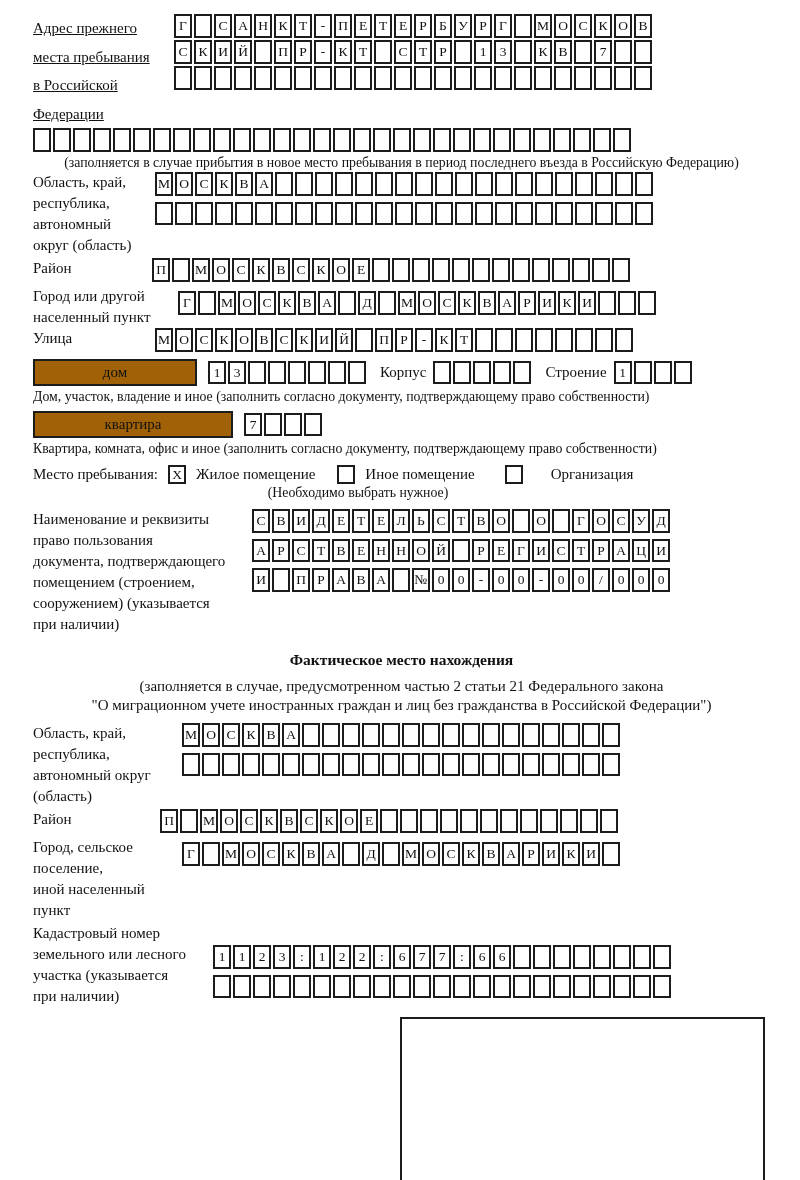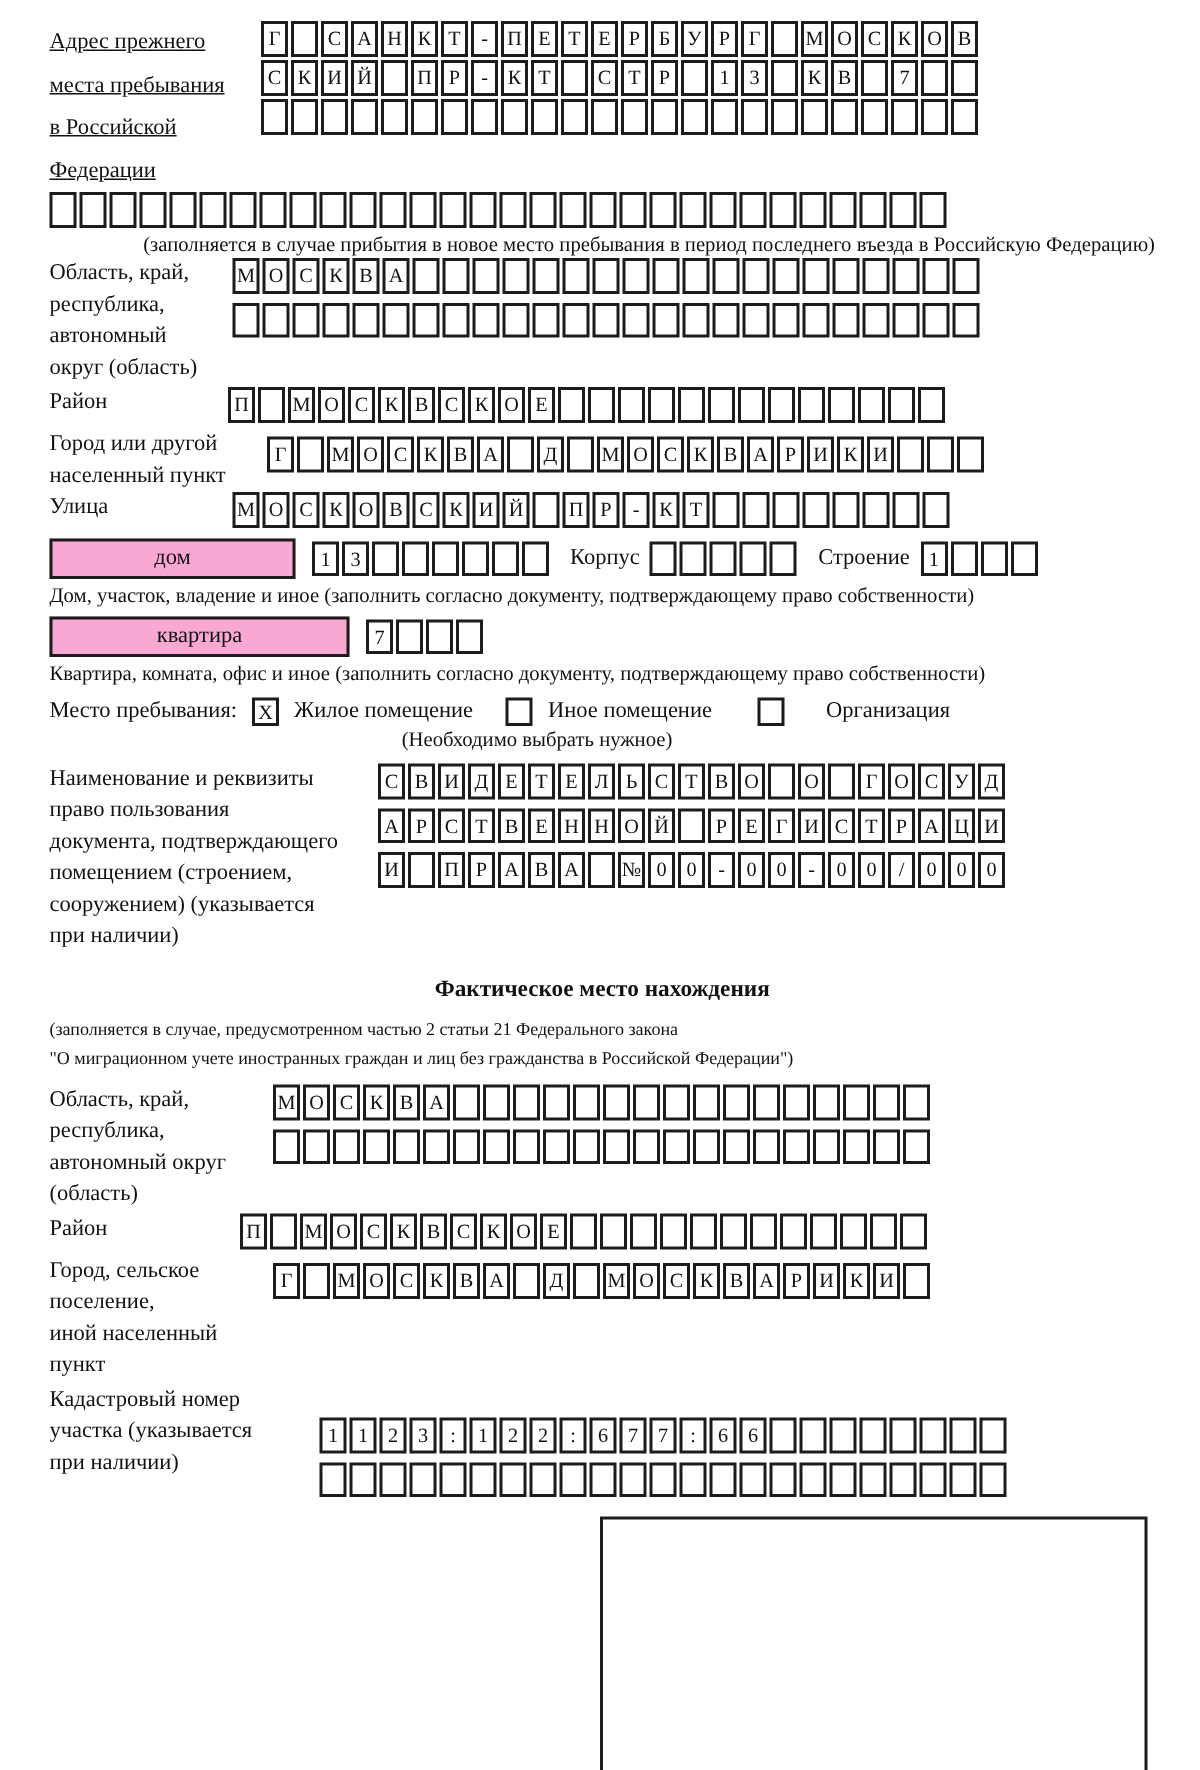--- a/index.html
+++ b/index.html
@@ -20,38 +20,38 @@
   .cellcol { display:flex; flex-direction:column; }
   .cellrow { display:flex; flex-wrap:nowrap; margin-bottom:2.5px; }
   .cell {
     width:18px; height:23.5px; border:2px solid #1c1c1c; margin-right:2px;
     display:flex; align-items:center; justify-content:center;
     font-size:13.5px; line-height:1; flex:none; background:#fff;
   }
   .gap6 { margin-bottom:6px; }
 
   .note { font-size:13.8px; line-height:18px; }
-  .note.center { text-align:right; }
+  .note.center { text-align:center; }
 
   .sect-title { text-align:center; font-weight:bold; font-size:15.5px; margin:8px 0 10px 0; }
 
   
   .inline-row { display:flex; align-items:center; margin-top:5px; margin-bottom:2px; }
-  .label-box { border:2px solid #1c1c1c; height:27px; display:flex; align-items:center; justify-content:center; font-size:15px; flex:none; background:#f9a8d4; }
+  .label-box { border:2px solid #1c1c1c; height:27px; display:flex; align-items:center; justify-content:center; font-size:15px; flex:none; background:#a16207; }
   .lb-house { width:164px; margin-right:11px; }
   .lb-apt { width:200px; margin-right:11px; }
   .mini-label { font-size:15px; margin:0 7px 0 12px; }
 
   
   .stay-row { display:flex; align-items:center; margin-top:7px; font-size:15px; }
   .chk { width:18px; height:19px; border:2px solid #1c1c1c; margin:0 10px; display:flex; align-items:center; justify-content:center; font-size:13.5px; flex:none; background:#fff; }
   .stay-note { font-size:13.8px; text-align:center; width:420px; margin-left:115px; margin-top:1px; }
 
   .fact-title { text-align:center; font-weight:bold; font-size:15.5px; margin:16px 0 8px 0; }
-  .fact-note { font-size:12px; line-height:19px; margin-bottom:8px; }
+  .fact-note { font-size:15px; text-align:center; line-height:19px; margin-bottom:8px; }
 
   .stamp-wrap { margin-left:367px; width:365px; margin-top:10px; }
   .stamp-box { width:365px; height:178px; border:2px solid #1c1c1c; background:#fff; } .mt8{margin-top:8px;} .mt2{margin-top:2px;}
   .pt22{padding-top:22px;}
 </style>
 </head>
 <body>
 
 <div class="page">
 
@@ -592,20 +592,21 @@
         <span class="cell">И</span>
         <span class="cell">К</span>
         <span class="cell">И</span>
         <span class="cell"></span>
       </div>
   </div>
 
   <div class="fblock mt2">
     <div class="lbl w180">
         <div>Кадастровый номер</div>
+        <div>земельного или лесного</div>
         <div>участка (указывается</div>
         <div>при наличии)</div>
       </div>
     <div class="cellcol pt22">
       <div class="cellrow gap6">
           <span class="cell">1</span>
           <span class="cell">1</span>
           <span class="cell">2</span>
           <span class="cell">3</span>
           <span class="cell">:</span>

